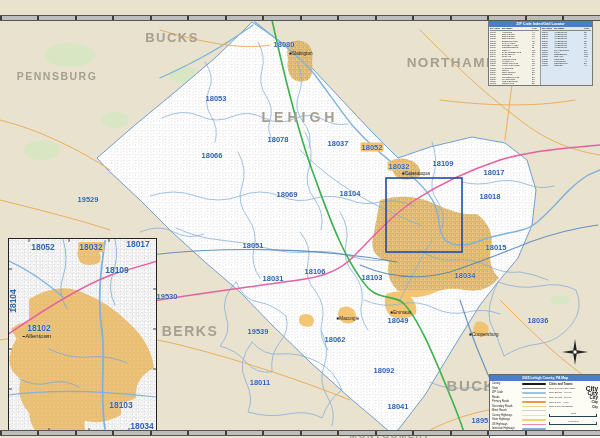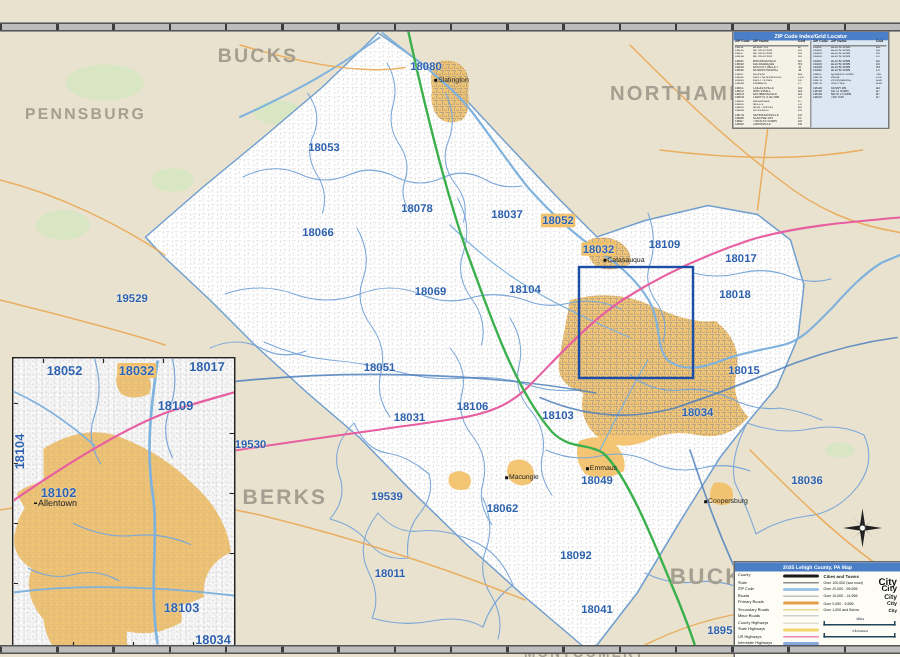--- a/index.html
+++ b/index.html
@@ -181,20 +181,21 @@
       <path d="M0,-13 L2,0 L0,13 L-2,0 Z M-13,0 L0,-2 L13,0 L0,2 Z" fill="#222"></path>
       <path d="M-7,-7 L0,-1.5 L7,7 L1.5,0 Z M7,-7 L1.5,0 L-7,7 L0,1.5 Z" fill="#333" opacity="0.85"></path>
       <circle r="2" fill="#fff" stroke="#222" stroke-width="0.6"></circle>
     </g>
   </svg>
 
   <div id="labels-layer" style="position:absolute;left:0;top:0;width:600px;height:438px;z-index:12;">
       <div class="lbl county-label" style="left: 172px; top: 37px; font-size: 13px;">BUCKS</div>
       <div class="lbl county-label" style="left: 57px; top: 76px; font-size: 10.5px;">PENNSBURG</div>
       <div class="lbl county-label" style="left: 468px; top: 62px; font-size: 13.5px;">NORTHAMPTON</div>
+      <div class="lbl county-label" style="left: 300px; top: 117px; font-size: 14px; letter-spacing: 4px;">LEHIGH</div>
       <div class="lbl county-label" style="left: 190px; top: 331px; font-size: 14px;">BERKS</div>
       <div class="lbl county-label" style="left: 477px; top: 385px; font-size: 15px;">BUCKS</div>
       <div class="lbl county-label" style="left: 390px; top: 435px; font-size: 9px;">MONTGOMERY</div>
       <div class="lbl zip-label" style="left: 284px; top: 44px;">18080</div>
       <div class="lbl zip-label" style="left: 216px; top: 98px;">18053</div>
       <div class="lbl zip-label" style="left: 212px; top: 155px;">18066</div>
       <div class="lbl zip-label" style="left: 278px; top: 139px;">18078</div>
       <div class="lbl zip-label" style="left: 338px; top: 143px;">18037</div>
       <div class="lbl zip-label boxed" style="left: 372px; top: 147px;">18052</div>
       <div class="lbl zip-label boxed" style="left: 399px; top: 166px;">18032</div>

